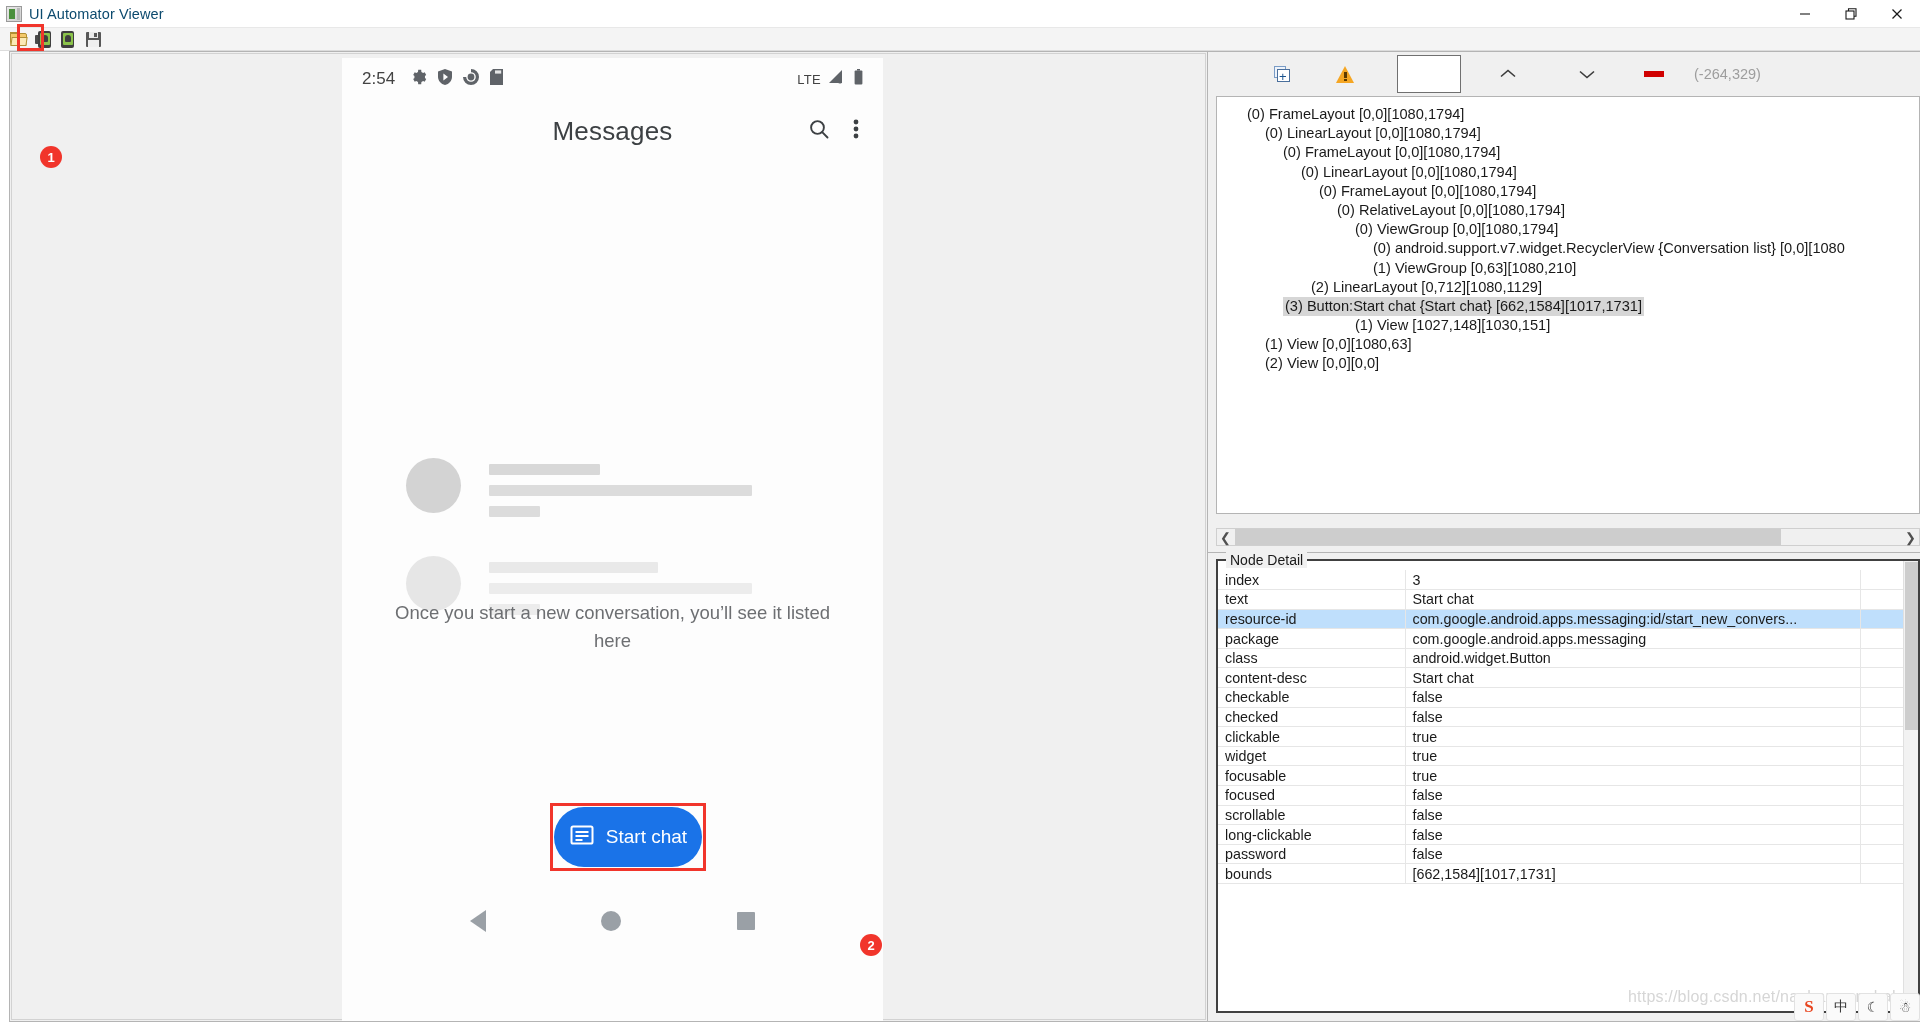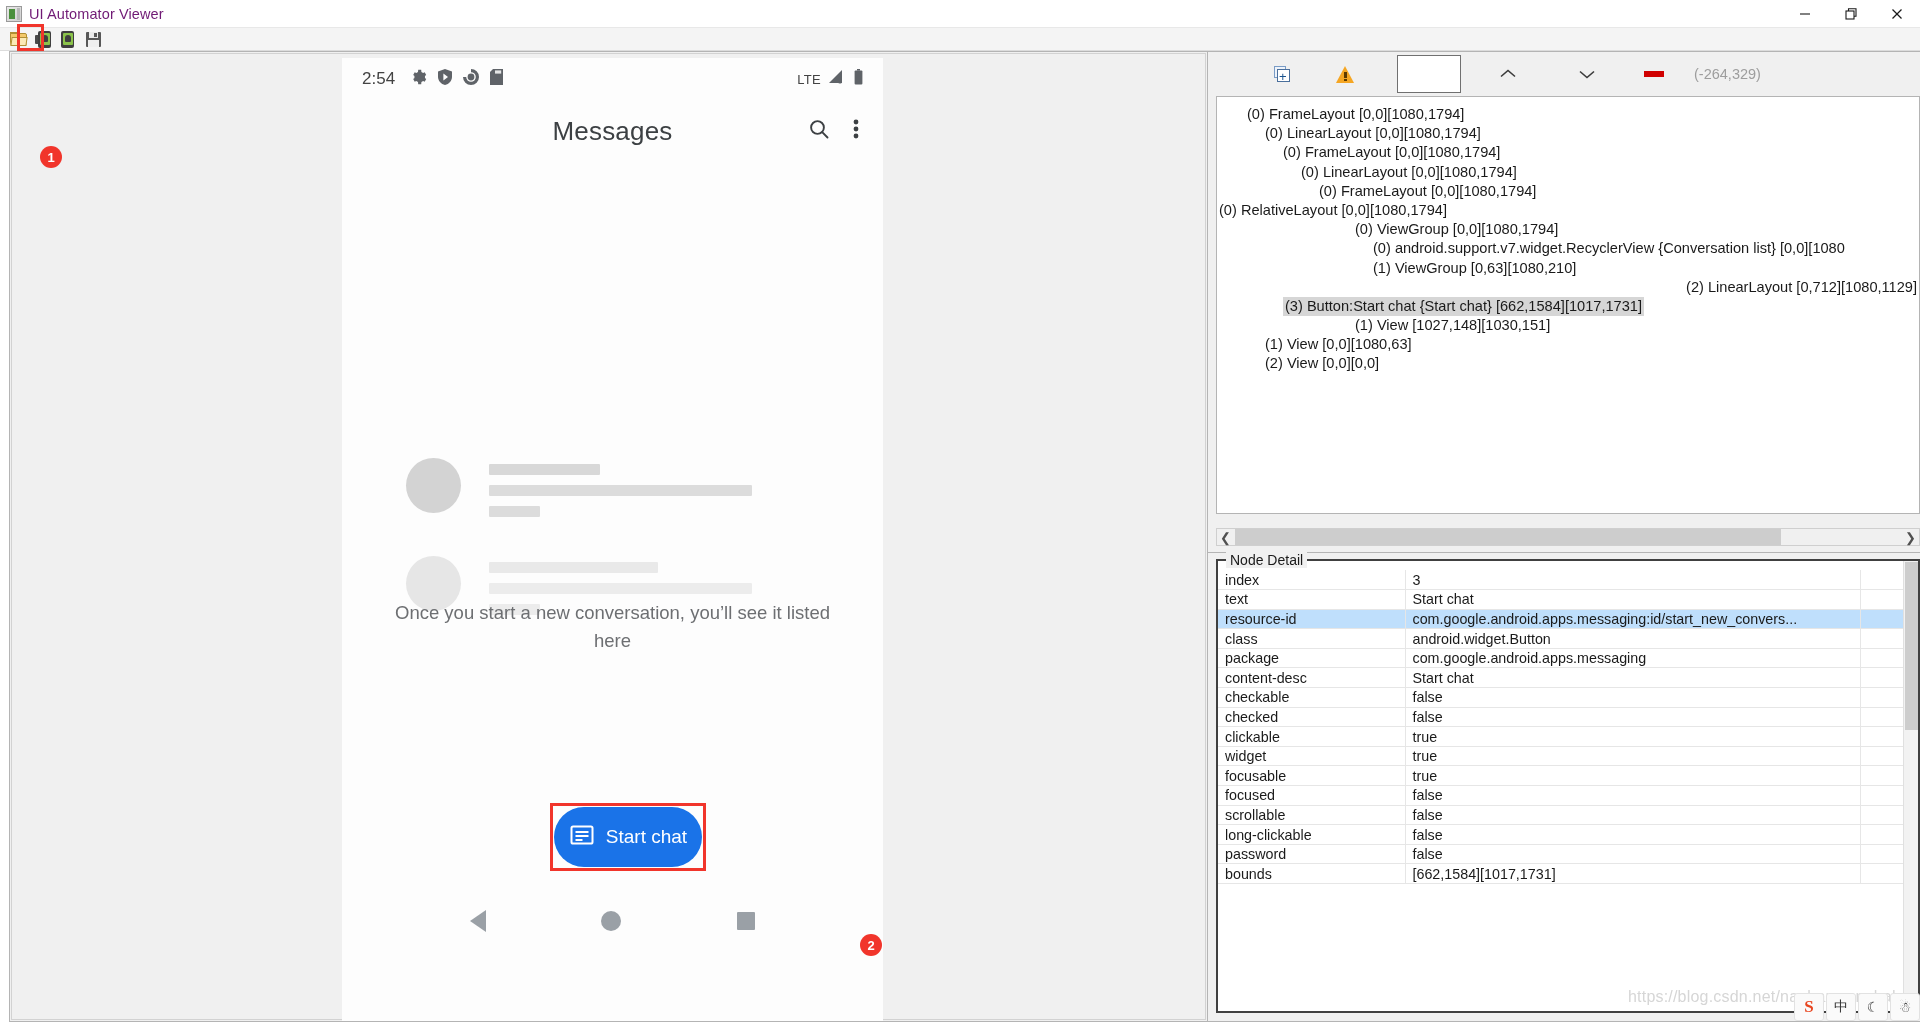--- a/index.html
+++ b/index.html
@@ -25,21 +25,21 @@
   }
   .title-app-icon::after {
     content: ""; position: absolute; left: 2px; top: 2px; width: 6px; height: 10px;
     background: #4a8f3c;
   }
   .title-app-icon::before {
     content: ""; position: absolute; right: 1px; top: 1px; width: 3px; height: 12px;
     background: #b8b8b8;
   }
   .title-text {
-    font-size: 14.5px; color: #701a75; letter-spacing: 0.1px;
+    font-size: 14.5px; color: #0c4a6e; letter-spacing: 0.1px;
   }
   .win-buttons { margin-left: auto; display: flex; height: 28px; }
   .win-btn {
     width: 46px; height: 28px; display: flex; align-items: center; justify-content: center;
     color: #1a1a1a;
   }
   .win-btn svg { display: block; }
 
   
   .toolbar {
@@ -538,25 +538,25 @@
         <div class="coord-text">(-264,329)</div>
       </div>
 
       <div class="tree-view">
         <div id="tree-rows">
             <div class="tline" style="padding-left: 28px;"><span class="tnode">(0) FrameLayout [0,0][1080,1794]</span></div>
             <div class="tline" style="padding-left: 46px;"><span class="tnode">(0) LinearLayout [0,0][1080,1794]</span></div>
             <div class="tline" style="padding-left: 64px;"><span class="tnode">(0) FrameLayout [0,0][1080,1794]</span></div>
             <div class="tline" style="padding-left: 82px;"><span class="tnode">(0) LinearLayout [0,0][1080,1794]</span></div>
             <div class="tline" style="padding-left: 100px;"><span class="tnode">(0) FrameLayout [0,0][1080,1794]</span></div>
-            <div class="tline" style=""><span class="tnode">(0) RelativeLayout [0,0][1080,1794]</span></div>
+            <div class="tline" style="padding-left: 118px;"><span class="tnode">(0) RelativeLayout [0,0][1080,1794]</span></div>
             <div class="tline" style="padding-left: 136px;"><span class="tnode">(0) ViewGroup [0,0][1080,1794]</span></div>
             <div class="tline" style="padding-left: 154px;"><span class="tnode">(0) android.support.v7.widget.RecyclerView {Conversation list} [0,0][1080</span></div>
             <div class="tline" style="padding-left: 154px;"><span class="tnode">(1) ViewGroup [0,63][1080,210]</span></div>
-            <div class="tline" style="padding-left: 92px; text-align: right;"><span class="tnode">(2) LinearLayout [0,712][1080,1129]</span></div>
+            <div class="tline" style="padding-left: 92px;"><span class="tnode">(2) LinearLayout [0,712][1080,1129]</span></div>
             <div class="tline" style="padding-left: 66px;"><span class="tnode selected">(3) Button:Start chat {Start chat} [662,1584][1017,1731]</span></div>
             <div class="tline" style="padding-left: 136px;"><span class="tnode">(1) View [1027,148][1030,151]</span></div>
             <div class="tline" style="padding-left: 46px;"><span class="tnode">(1) View [0,0][1080,63]</span></div>
             <div class="tline" style="padding-left: 46px;"><span class="tnode">(2) View [0,0][0,0]</span></div>
           </div>
       </div>
 
       <div class="tree-hscroll">
         <div class="hs-arrow">❮</div>
         <div class="hs-thumb"></div>
@@ -579,27 +579,27 @@
                 <td class="k">text</td>
                 <td class="v">Start chat</td>
                 <td class="x"></td>
               </tr>
               <tr class="hl">
                 <td class="k">resource-id</td>
                 <td class="v">com.google.android.apps.messaging:id/start_new_convers...</td>
                 <td class="x"></td>
               </tr>
               <tr>
+                <td class="k">package</td>
+                <td class="v">com.google.android.apps.messaging</td>
+                <td class="x"></td>
+              </tr>
+              <tr>
                 <td class="k">class</td>
                 <td class="v">android.widget.Button</td>
-                <td class="x"></td>
-              </tr>
-              <tr>
-                <td class="k">package</td>
-                <td class="v">com.google.android.apps.messaging</td>
                 <td class="x"></td>
               </tr>
               <tr>
                 <td class="k">content-desc</td>
                 <td class="v">Start chat</td>
                 <td class="x"></td>
               </tr>
               <tr>
                 <td class="k">checkable</td>
                 <td class="v">false</td>

